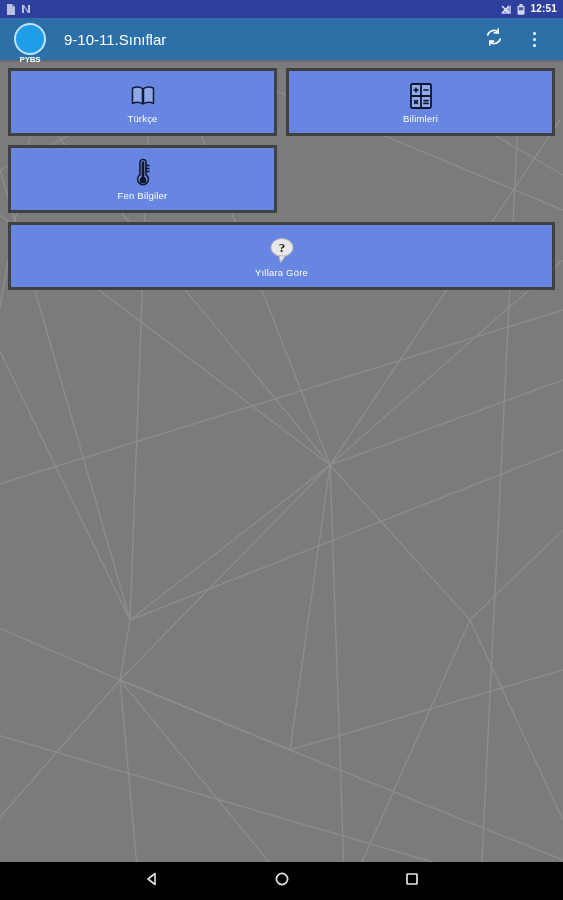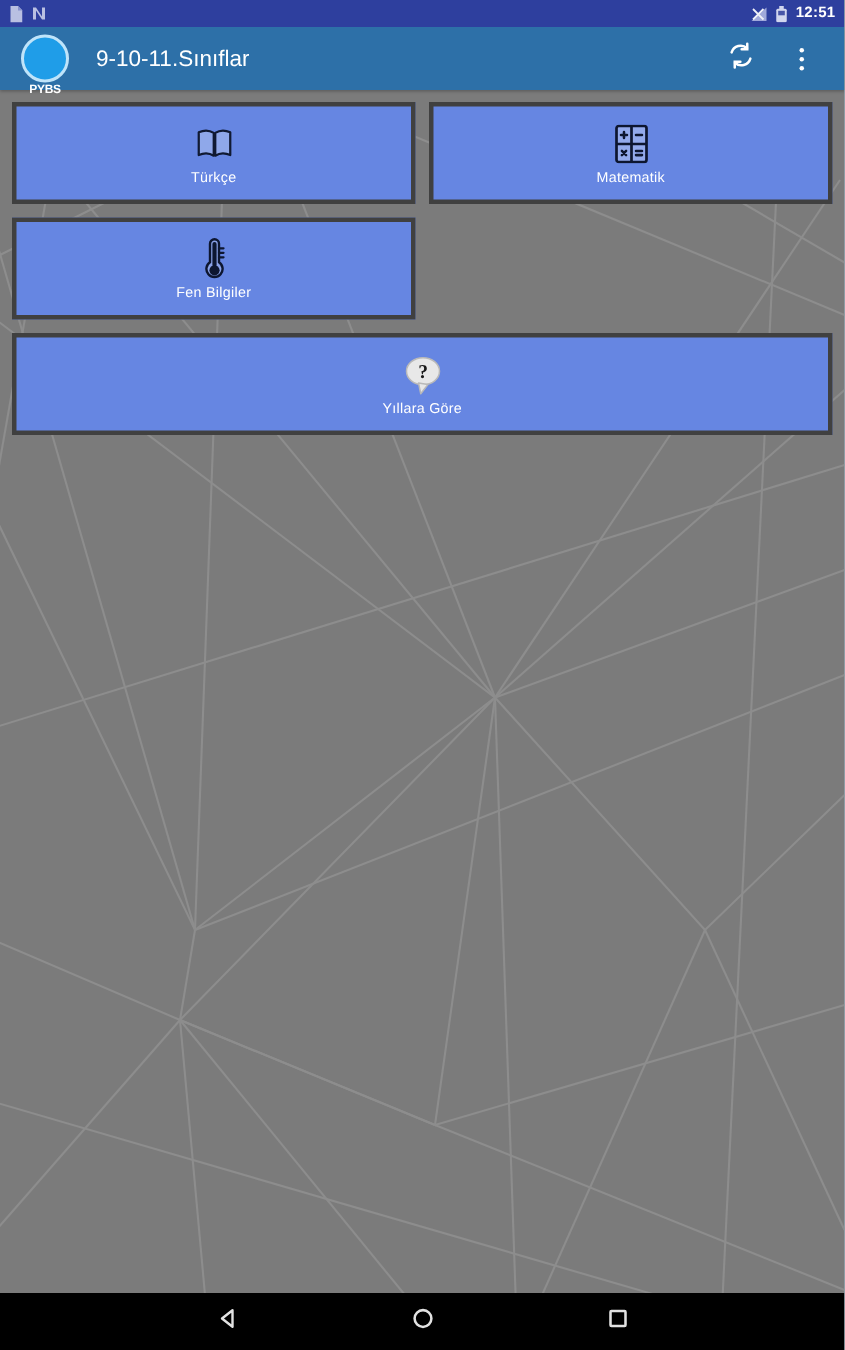--- a/index.html
+++ b/index.html
@@ -8,21 +8,21 @@
     width: 563px;
     height: 900px;
     overflow: hidden;
     font-family: "Liberation Sans", sans-serif;
   }
 
   #screen {
     position: relative;
     width: 563px;
     height: 900px;
-    background: #0c4a6e;
+    background: #7dd3fc;
     overflow: hidden;
   }
 
   
   #status-bar {
     position: relative;
     height: 18px;
     background: #2e3f9e;
     display: flex;
     align-items: center;
@@ -316,21 +316,21 @@
         <div class="card-icon">
           <svg width="22" height="26" viewBox="0 0 22 26">
             <rect x="1" y="1" width="20" height="24" rx="1.5" fill="#93aaec" stroke="#0d1630" stroke-width="1.8"></rect>
             <path d="M11 1v24M1 13h20" stroke="#0d1630" stroke-width="1.8"></path>
             <path d="M4 7h4M6 5v4" stroke="#0d1630" stroke-width="1.7" stroke-linecap="round"></path>
             <path d="M14 7h4" stroke="#0d1630" stroke-width="1.7" stroke-linecap="round"></path>
             <path d="M4.6 17.6l2.8 2.8M7.4 17.6l-2.8 2.8" stroke="#0d1630" stroke-width="1.7" stroke-linecap="round"></path>
             <path d="M14 17.6h4M14 20.4h4" stroke="#0d1630" stroke-width="1.7" stroke-linecap="round"></path>
           </svg>
         </div>
-        <div class="card-label">Matematik</div>
+        <div class="card-label">Bilimleri</div>
       </div>
 
 
       <div class="card half">
         <div class="card-icon">
           <svg width="18" height="30" viewBox="0 0 18 30">
             <path d="M9 1.5a3 3 0 0 0-3 3v12.3a5.4 5.4 0 1 0 6 0V4.5a3 3 0 0 0-3-3z" fill="#8aa2e8" stroke="#0d1630" stroke-width="1.6"></path>
             <rect x="7.6" y="3.3" width="2.8" height="16.5" rx="1.4" fill="#0d1630"></rect>
             <circle cx="9" cy="22.2" r="3.4" fill="#0d1630"></circle>
             <path d="M12 7.5h3M12 10.5h3M12 13.5h3" stroke="#0d1630" stroke-width="1.5" stroke-linecap="round"></path>

